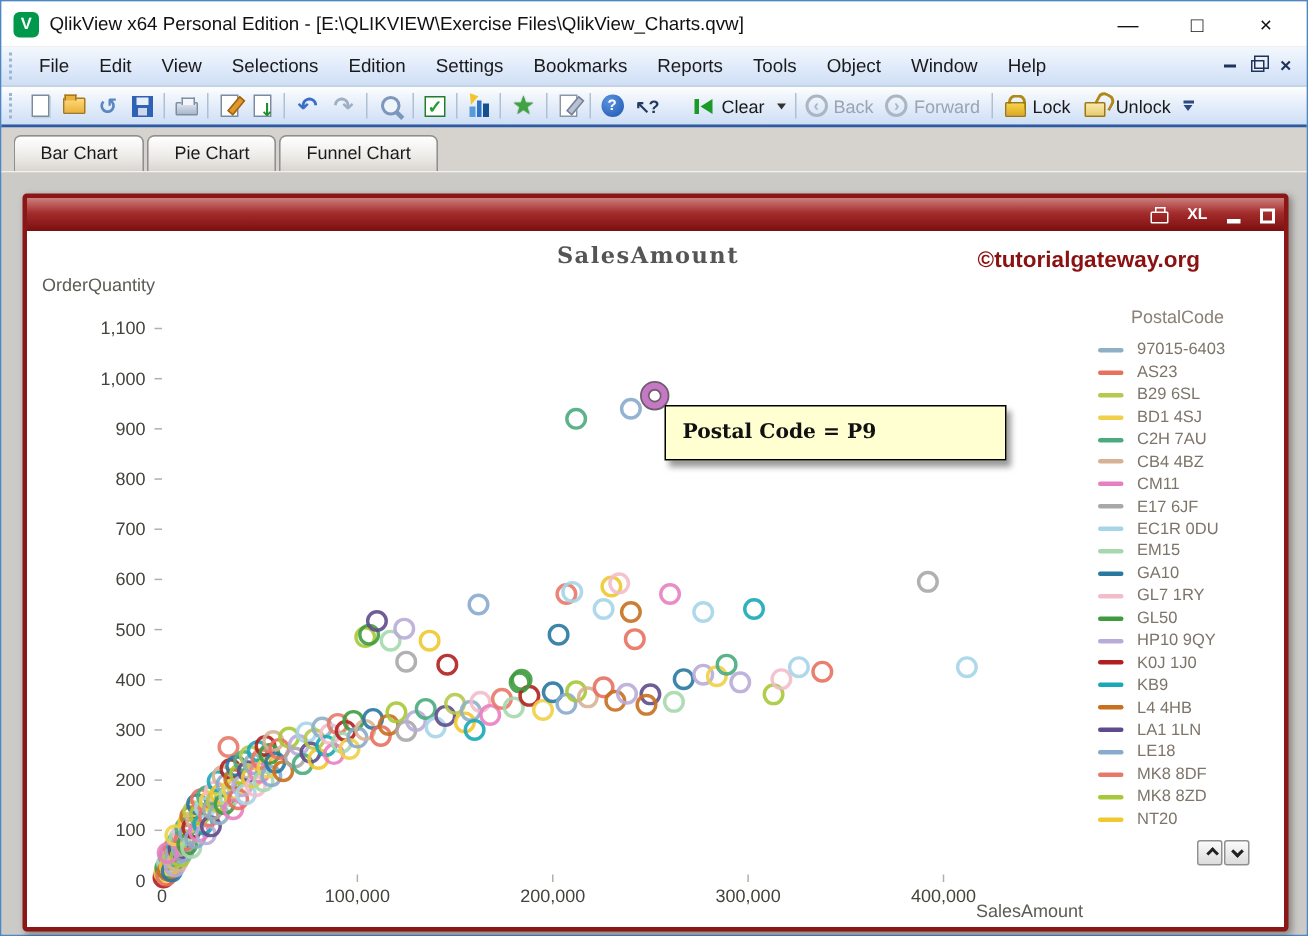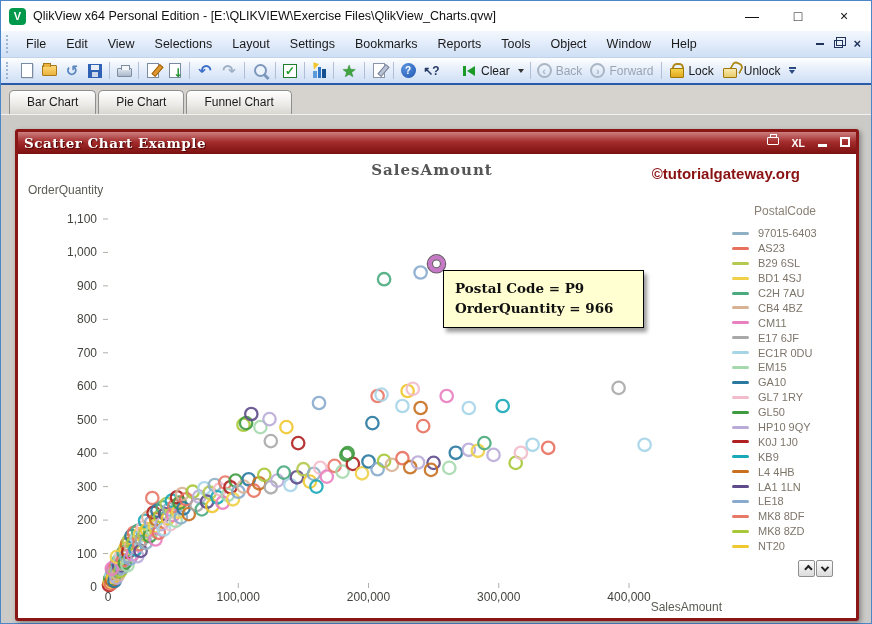--- a/index.html
+++ b/index.html
@@ -81,21 +81,21 @@
   
   .tabrow { height:30px; background:#d6d3ce; display:flex; align-items:flex-end; padding-left:8px; flex:0 0 auto; border-bottom:1px solid #f2f1ef; }
   .tab { background:linear-gradient(180deg,#ffffff 0%,#eceae6 60%,#d9d6d0 100%); border:1px solid #8f8f8f; border-bottom:none; border-radius:5px 5px 0 0; padding:4px 17px 5px 17px; margin-right:2px; font-size:12px; color:#1a1a1a; }
   .tab.active { background:#fdfdfd; font-weight:bold; padding-top:6px; padding-bottom:6px; box-shadow:0 -1px 2px rgba(0,0,0,.15); }
 
   
   .workspace { flex:1; background:#cccac7; position:relative; }
   .chart-window { position:absolute; left:14px; top:14px; width:844px; height:492px; border:3px solid #8a1616; border-radius:3px; background:#fff; box-shadow:2px 2px 5px rgba(0,0,0,.35); }
   .chart-caption { height:22px; background:linear-gradient(180deg,#cc7f7f 0%,#a42c2c 45%,#7c0f0f 100%); display:flex; align-items:center; color:#fff; padding:0 6px; }
   .caption-text { font-family:"DejaVu Serif", serif; font-weight:bold; font-size:13.5px; letter-spacing:.5px; text-shadow:1px 1px 1px #4a0404; }
-  .caption-icons { margin-left:auto; display:flex; align-items:flex-start; gap:13px;padding-left:47px; }
+  .caption-icons { margin-left:auto; display:flex; align-items:flex-end; gap:13px;padding-left:47px; }
   .cap-printer { width:12px; height:8px; border:1.5px solid #fff; border-radius:1px; position:relative; }
   .cap-printer:before { content:""; position:absolute; top:-4px; left:2px; width:5px; height:3px; border:1.5px solid #fff; border-bottom:none; }
   .cap-xl { font-size:10.5px; font-weight:bold; color:#fff; letter-spacing:0; }
   .cap-min { width:9px; height:3px; background:#fff; margin-top:7px; }
   .cap-max { width:10px; height:10px; border:2px solid #fff; }
 
   .chart-content { position:relative; width:838px; height:464px; background:#fff; overflow:hidden; }
   #plot { position:absolute; left:0; top:0; }
 
   .chart-title { position:absolute; left:299px; top:7px; width:230px; text-align:center; font-family:"DejaVu Serif", serif; font-weight:bold; font-size:15px; color:#555; letter-spacing:1px; }
@@ -107,21 +107,21 @@
   .legend-title { font-size:12px; color:#8a8176; margin-left:22px; margin-bottom:8px; }
   .legend-item { display:flex; align-items:center; height:14.9px; }
   .legend-marker { width:17px; height:3px; border-radius:2px; margin-right:9px; flex:0 0 auto; }
   .legend-label { font-size:11px; color:#7d756a; white-space:nowrap; }
   .legend-scroll { position:absolute; left:780px; top:406px; display:flex; gap:1px; }
   .scroll-btn { width:17px; height:17px; background:linear-gradient(180deg,#fbfbfb,#dcdcdc); border:1px solid #8f8f8f; border-radius:2px; display:flex; align-items:center; justify-content:center; }
   .chev { width:6px; height:6px; border-left:2px solid #222; border-bottom:2px solid #222; }
   .chev.up { transform:rotate(135deg) translate(-1px,-1px); }
   .chev.down { transform:rotate(-45deg) translate(1px,-1px); }
 
-  .tooltip { position:absolute; left:425px; top:116px; width:201px; background:#ffffd2; border:1.5px solid #000; box-shadow:3px 4px 4px rgba(0,0,0,.4); padding:7px 11px 8px 11px; }
+  .tooltip { position:absolute; left:425px; top:116px; width:228px; background:#ffffd2; border:1.5px solid #000; box-shadow:3px 4px 4px rgba(0,0,0,.4); padding:7px 11px 8px 11px; }
   .tooltip div { font-family:"DejaVu Serif", serif; font-weight:bold; font-size:13.5px; color:#111; line-height:1.5; white-space:nowrap; }
 </style>
 </head>
 <body>
 
 <div class="app">
 
   <div class="titlebar">
     <div class="app-logo">V</div>
     <div class="title-text">QlikView x64 Personal Edition - [E:\QLIKVIEW\Exercise Files\QlikView_Charts.qvw]</div>
@@ -132,21 +132,21 @@
     </div>
   </div>
 
   <div class="menubar">
     <div class="grip"></div>
     <div style="display:flex">
         <span class="menu-item">File</span>
         <span class="menu-item">Edit</span>
         <span class="menu-item">View</span>
         <span class="menu-item">Selections</span>
-        <span class="menu-item">Layout</span>
+        <span class="menu-item">Edition</span>
         <span class="menu-item">Settings</span>
         <span class="menu-item">Bookmarks</span>
         <span class="menu-item">Reports</span>
         <span class="menu-item">Tools</span>
         <span class="menu-item">Object</span>
         <span class="menu-item">Window</span>
         <span class="menu-item">Help</span>
       </div>
     <div class="mdi-controls">
       <div class="mdi-min"></div>
@@ -253,21 +253,20 @@
   <div class="tabrow">
       <span class="tab">Bar Chart</span>
       <span class="tab">Pie Chart</span>
       <span class="tab">Funnel Chart</span>
     </div>
 
   <div class="workspace">
     <div class="chart-window">
 
       <div class="chart-caption">
-        <span class="caption-text">Scatter Chart Example</span>
         <span class="caption-icons">
           <span class="cap-printer"></span>
           <span class="cap-xl">XL</span>
           <span class="cap-min"></span>
           <span class="cap-max"></span>
         </span>
       </div>
 
       <div class="chart-content">
         <svg id="plot" width="838" height="464" viewBox="0 0 838 464">
@@ -579,19 +578,18 @@
           <div class="scroll-btn">
               <div class="chev up"></div>
             </div>
           <div class="scroll-btn">
               <div class="chev down"></div>
             </div>
         </div>
 
         <div class="tooltip">
             <div>Postal Code = P9</div>
-            <div>OrderQuantity = 966</div>
           </div>
       </div>
 
     </div>
   </div>
 </div>
 
 </body></html>

